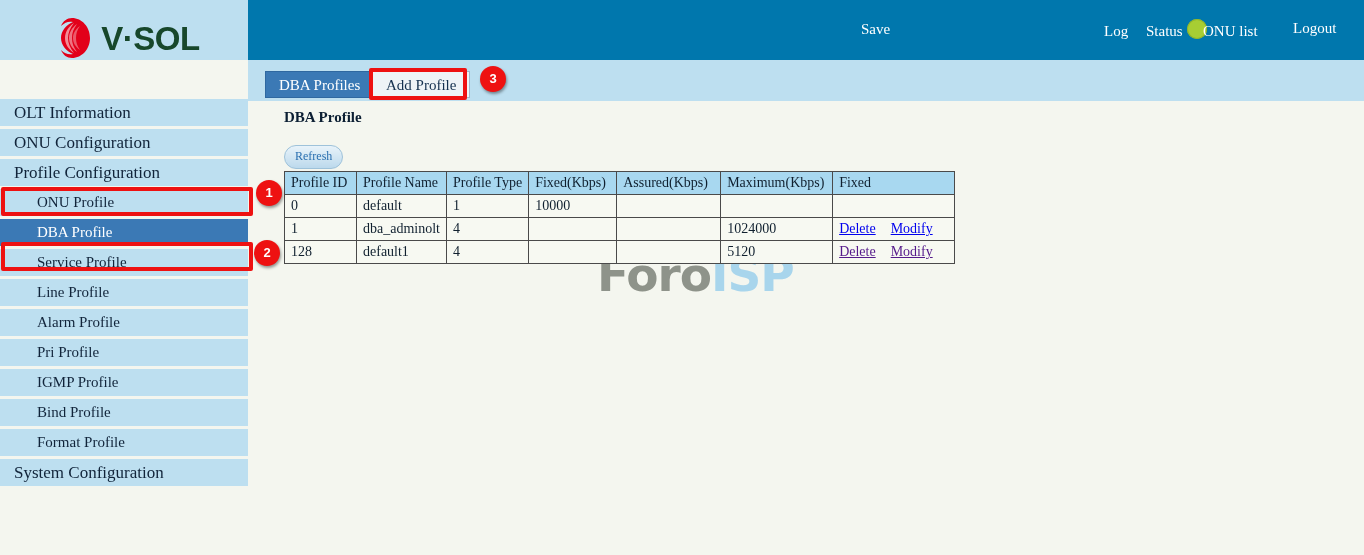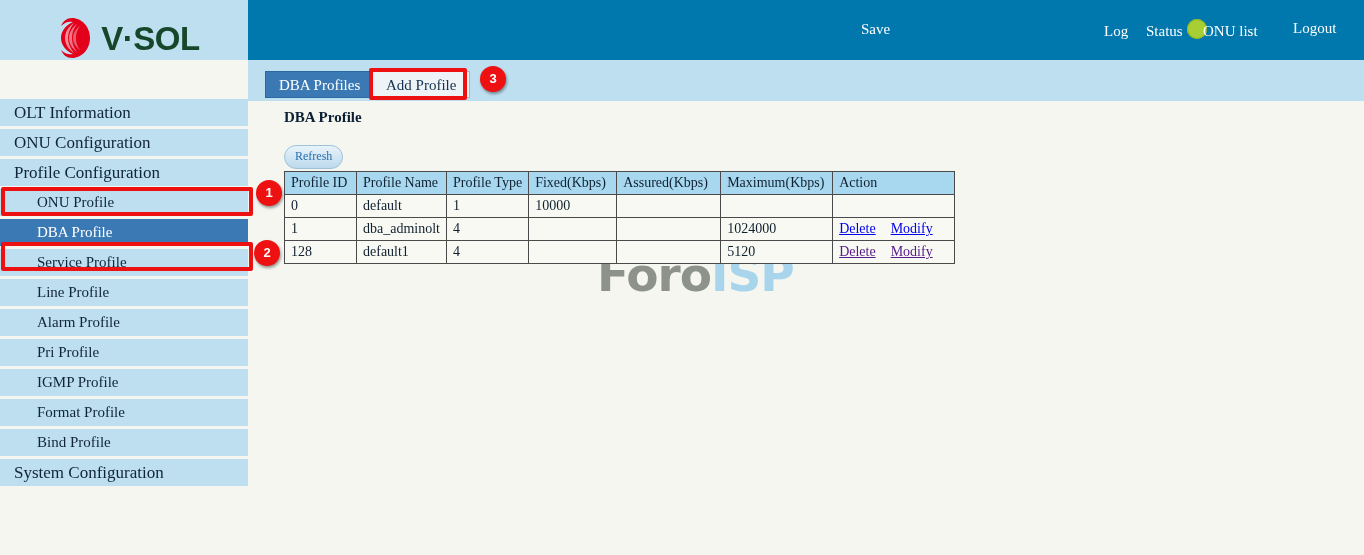--- a/index.html
+++ b/index.html
@@ -249,22 +249,22 @@
     <div class="nav-item nav-top">OLT Information</div>
     <div class="nav-item nav-top">ONU Configuration</div>
     <div class="nav-item nav-top">Profile Configuration</div>
     <div class="nav-item nav-sub">ONU Profile</div>
     <div class="nav-item nav-sub nav-selected">DBA Profile</div>
     <div class="nav-item nav-sub">Service Profile</div>
     <div class="nav-item nav-sub">Line Profile</div>
     <div class="nav-item nav-sub">Alarm Profile</div>
     <div class="nav-item nav-sub">Pri Profile</div>
     <div class="nav-item nav-sub">IGMP Profile</div>
+    <div class="nav-item nav-sub">Bind Profile</div>
     <div class="nav-item nav-sub">Format Profile</div>
-    <div class="nav-item nav-sub">Bind Profile</div>
     <div class="nav-item nav-top">System Configuration</div>
   </div>
 
   <div class="content">
 
     <div class="page-title">DBA Profile</div>
 
     <div class="refresh-btn">Refresh</div>
 
     <div class="watermark">
@@ -277,21 +277,21 @@
 
     <table class="dba-table">
       <thead>
         <tr>
           <th class="col-id">Profile ID</th>
           <th class="col-name">Profile Name</th>
           <th class="col-type">Profile Type</th>
           <th class="col-fix">Fixed(Kbps)</th>
           <th class="col-ass">Assured(Kbps)</th>
           <th class="col-max">Maximum(Kbps)</th>
-          <th class="col-act">Action</th>
+          <th class="col-act">Fixed</th>
         </tr>
       </thead>
       <tbody>
         <tr>
           <td>0</td>
           <td>default</td>
           <td>1</td>
           <td>10000</td>
           <td></td>
           <td></td>

